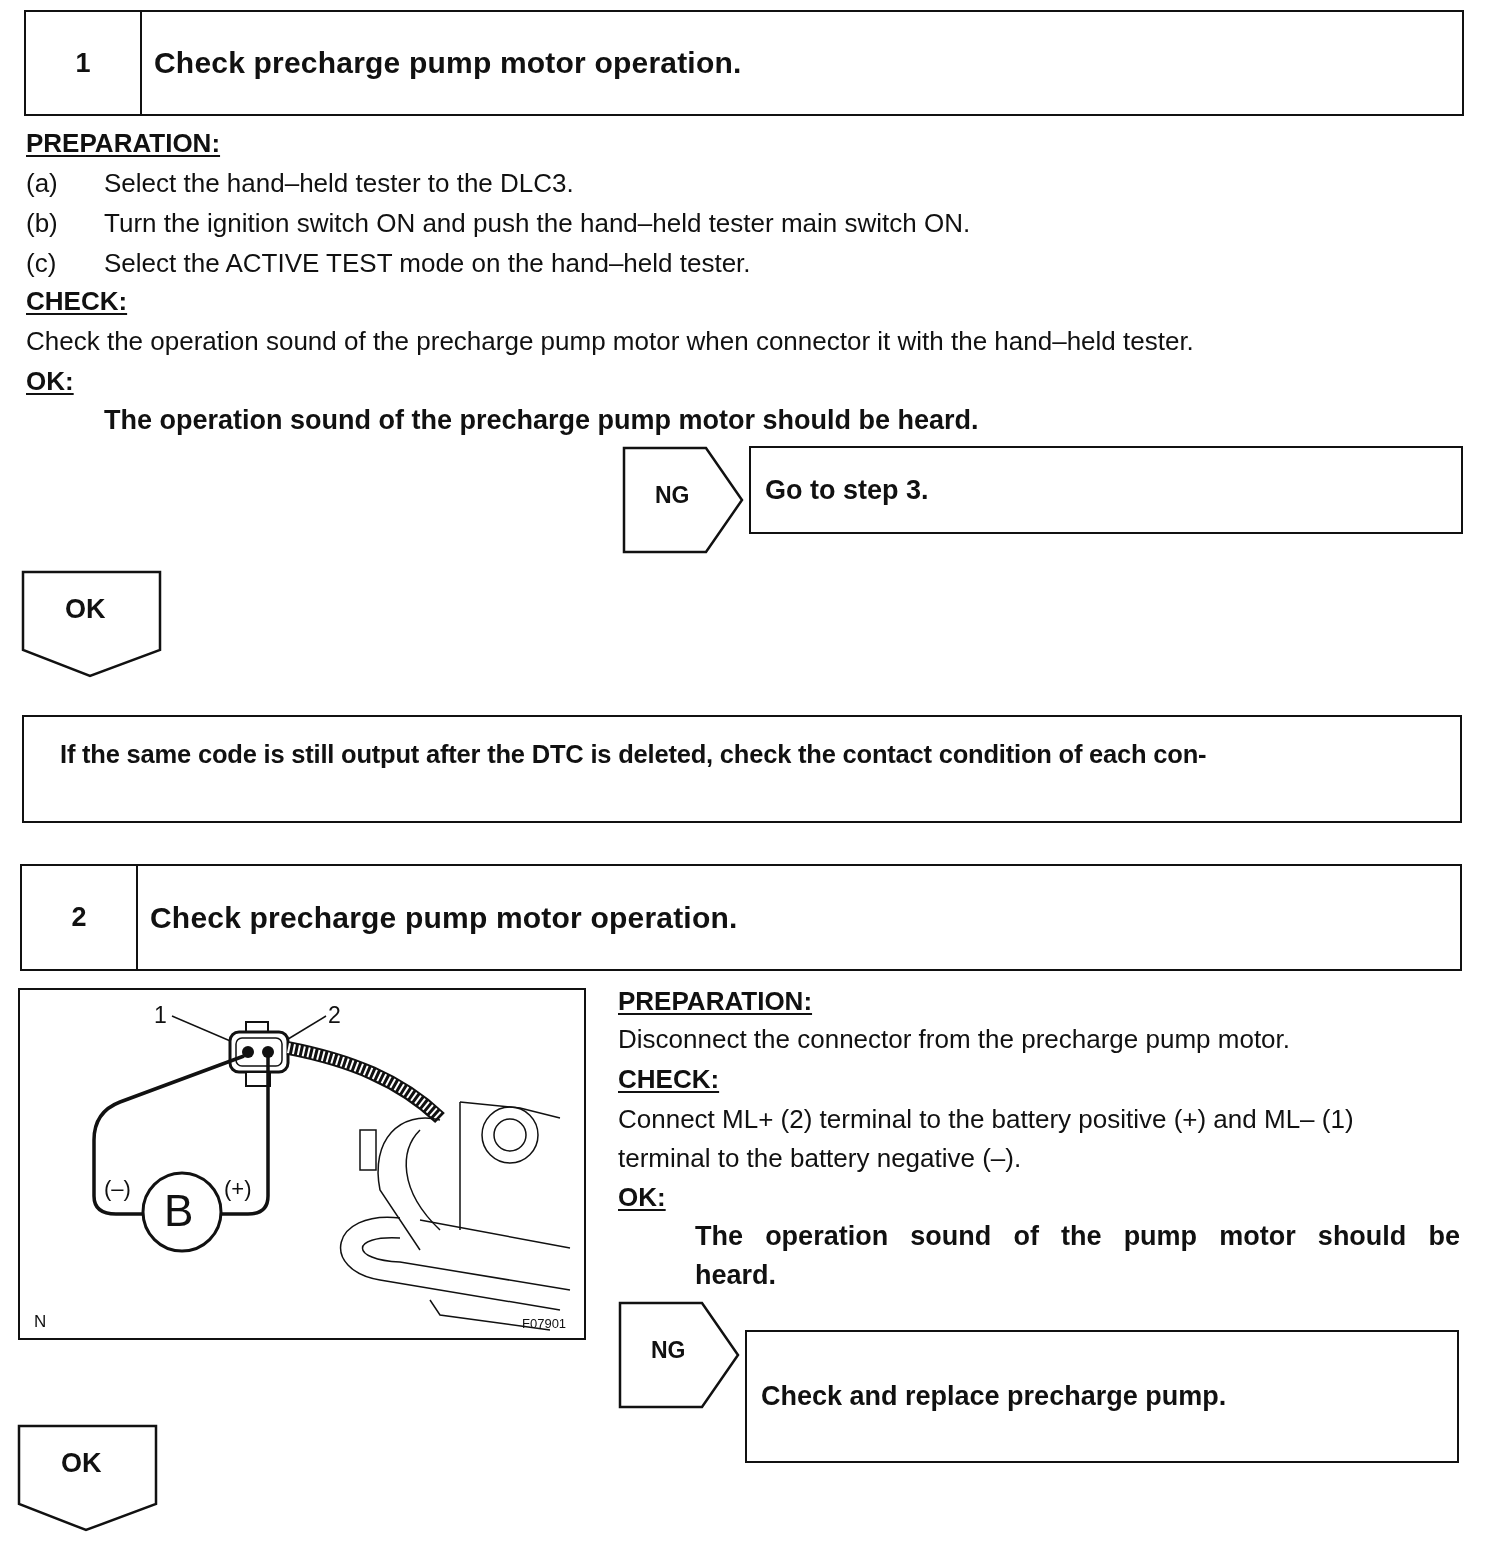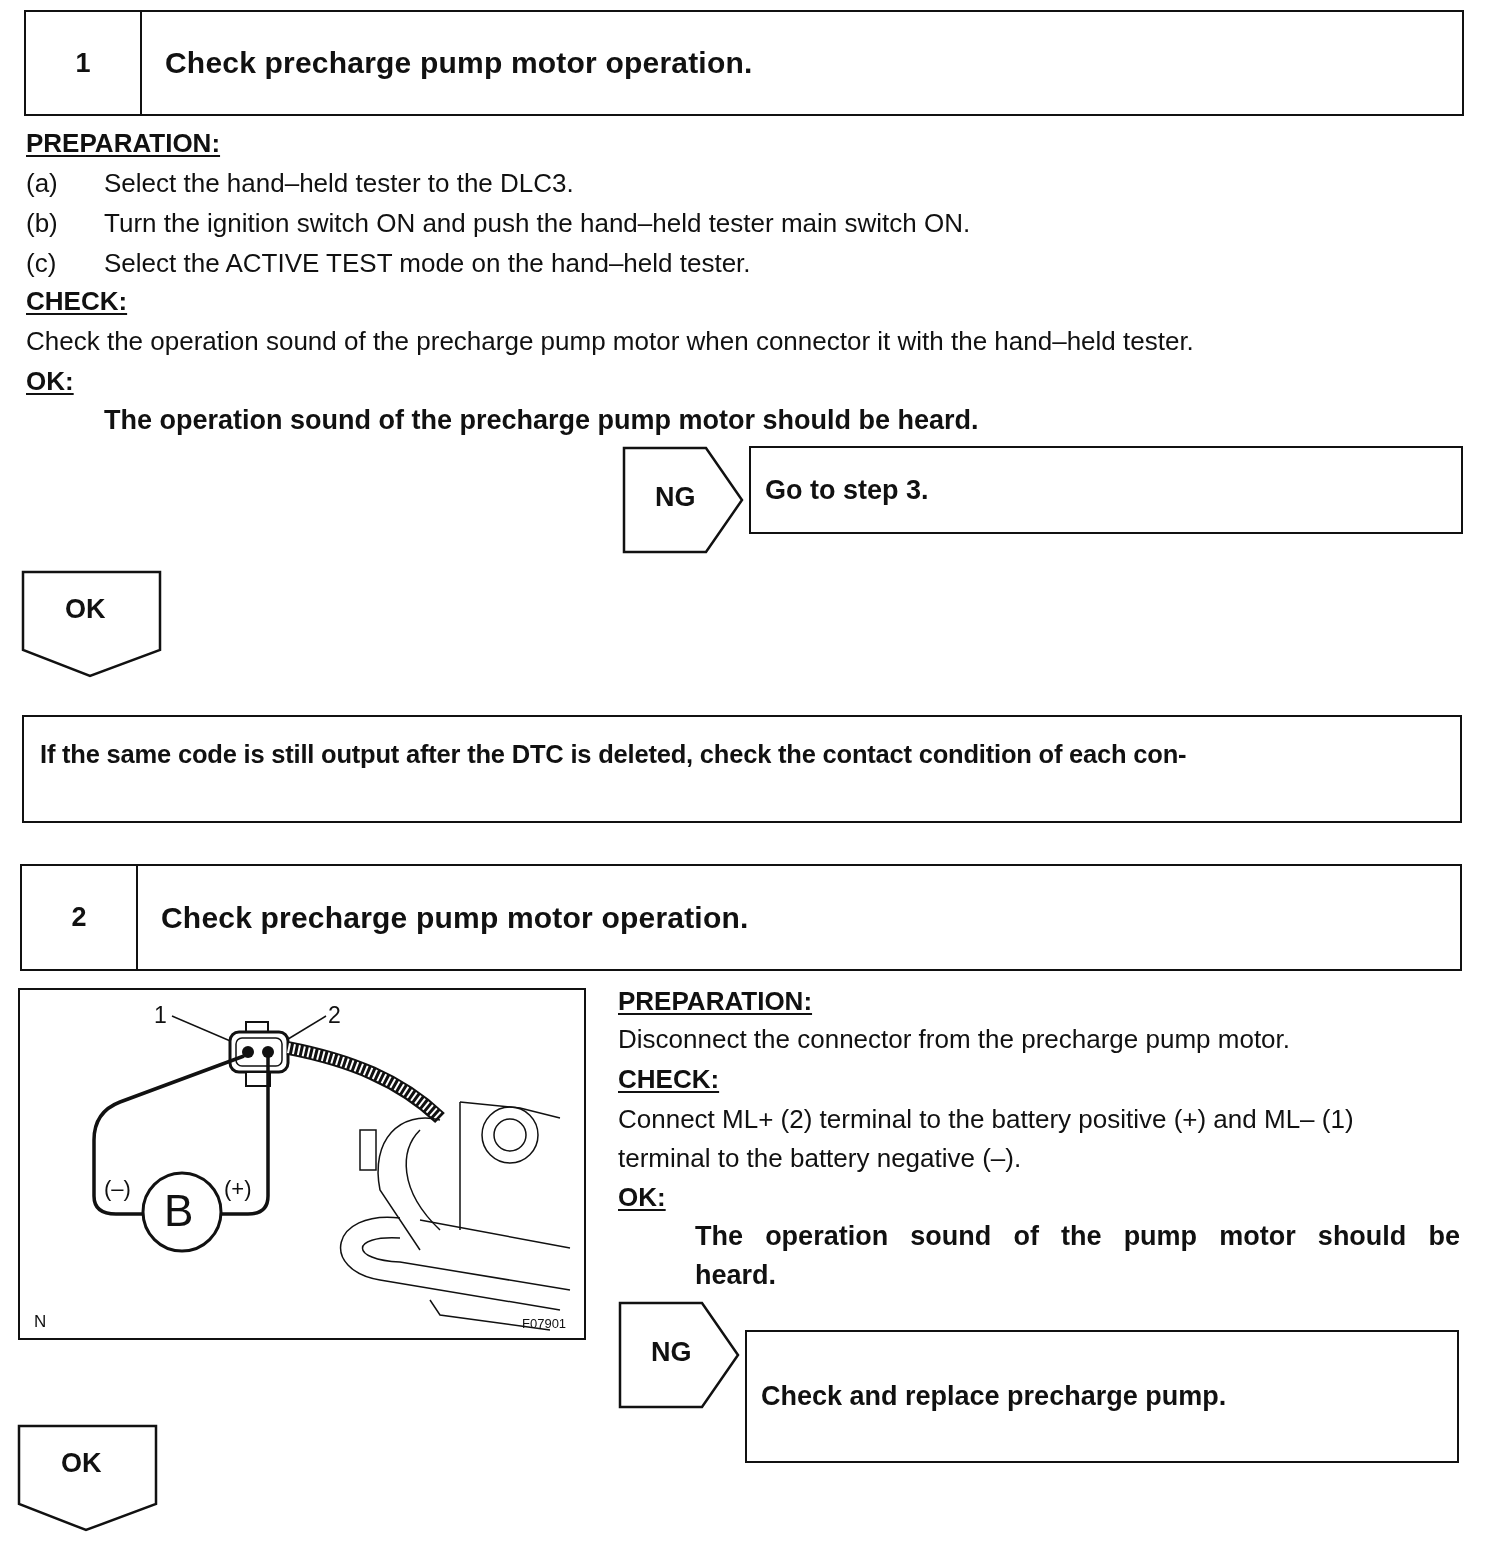--- a/index.html
+++ b/index.html
@@ -1,32 +1,32 @@
 <!DOCTYPE html>
 <html><head>
 <meta charset="utf-8">
 <style>
   html, body { margin:0; padding:0; background:#ffffff; }
   body { width:1504px; height:1542px; position:relative; overflow:hidden;
          font-family:"Liberation Sans", sans-serif; color:#111; }
   .step-box { position:absolute; border:2.5px solid #111; box-sizing:border-box; display:flex; }
   .step-num { width:114px; border-right:2px solid #111; display:flex; align-items:center; justify-content:center;
               font-weight:bold; font-size:27px; }
-  .step-title { display:flex; align-items:center; font-weight:bold; font-size:30px; letter-spacing:0.2px;margin-left:23px; }
+  .step-title { display:flex; align-items:center; padding-left:12px; font-weight:bold; font-size:30px; letter-spacing:0.2px; }
   .heading { position:absolute; font-weight:bold; font-size:26px; text-decoration:underline; text-underline-offset:3px; }
   .line { position:absolute; font-size:26px; white-space:nowrap; }
   .item-letter { display:inline-block; width:78px; }
   .bold-line { position:absolute; font-weight:bold; font-size:27px; }
   .result-box { position:absolute; border:2.5px solid #111; box-sizing:border-box; display:flex; align-items:center;
                 padding-left:14px; font-weight:bold; font-size:27px; }
   .ng-tag { position:absolute; }
-  .ng-tag span { position:absolute; font-weight:bold; font-size:27px; }
+  .ng-tag span { position:absolute; font-weight:bold; font-size:23px; }
   .ok-tag { position:absolute; }
   .ok-tag span { position:absolute; font-weight:bold; font-size:27px; }
-  .note-box { position:absolute; border:2.5px solid #111; box-sizing:border-box; padding:22px 28px 0 16px;
+  .note-box { position:absolute; border:2.5px solid #111; box-sizing:border-box; padding:22px 28px 0 36px;
               font-weight:bold; font-size:25.5px; line-height:31px; letter-spacing:-0.2px; }
   .figure { position:absolute; border:2.5px solid #111; box-sizing:border-box; background:#fff; }
   .figure .fig-label { position:absolute; font-size:17px; }
   .figure .pin-label { position:absolute; font-size:23px; }
 </style>
 </head>
 <body>
 
 <div class="step-box" style="left:24px; top:10px; width:1440px; height:106px;">
   <div class="step-num">1</div>

